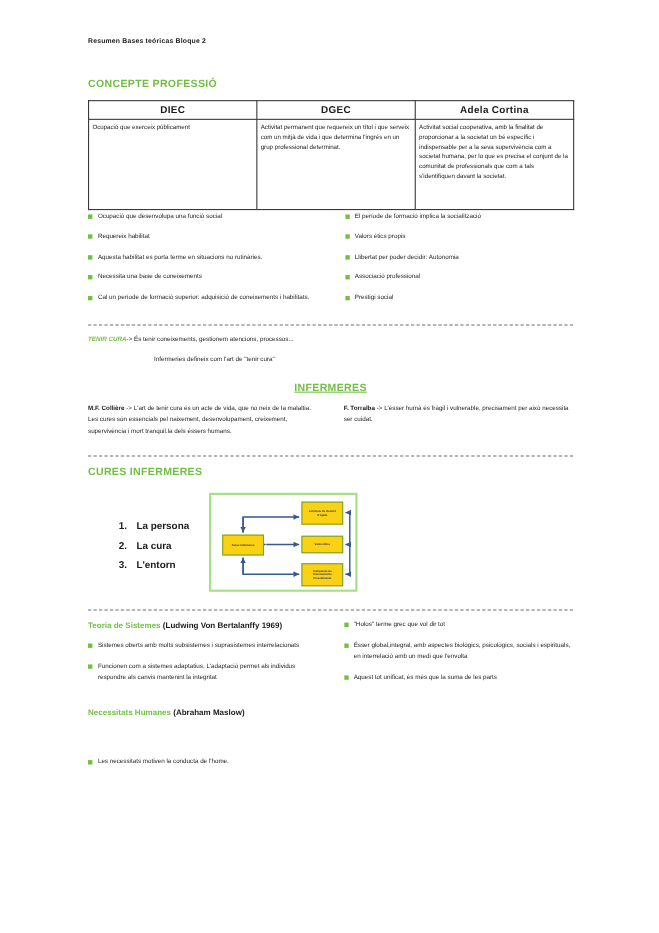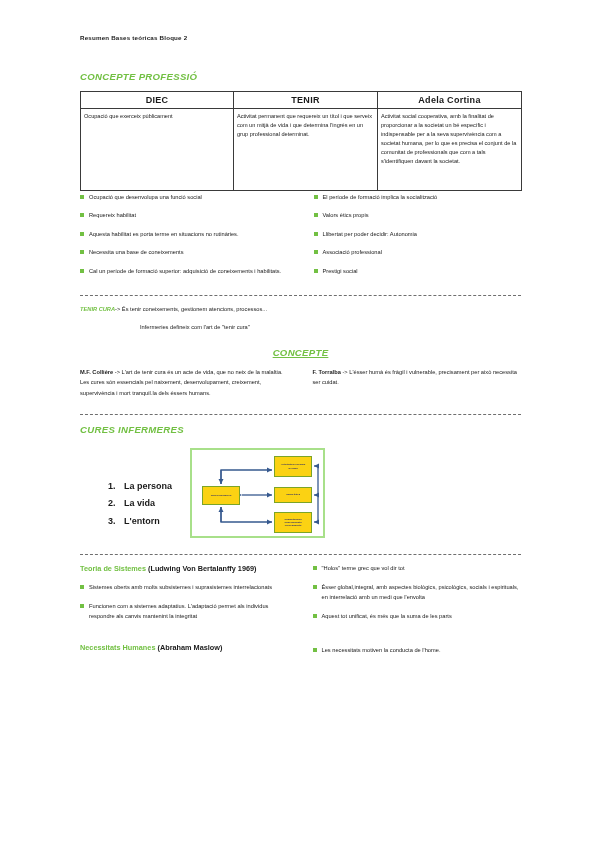--- a/index.html
+++ b/index.html
@@ -21,21 +21,20 @@
   }
   .doc-header {
     font-size: 6.2px;
     font-weight: bold;
     letter-spacing: 0.2px;
     color: #1a1a1a;
     margin-bottom: 30px;
   }
   h2.section-title {
     font-size: 9.6px;
-    font-style: italic;
     font-weight: bold;
     color: #72c043;
     margin: 17px 0 9px 0;
     letter-spacing: 0.3px;
   }
   h2.section-title.centered {
     text-align: center;
     text-decoration: underline;
   }
   
@@ -116,21 +115,21 @@
     gap: 24px;
     margin-top: 3px;
   }
   .concept-cols .col { width: 214px; }
   .concept-cols .para { line-height: 1.82; }
   .name-bold { font-weight: bold; }
 
   
   .cures-row {
     display: flex;
-    align-items: center;
+    align-items: flex-start;
     margin-top: 2px;
   }
   ol.cures-list {
     margin: 26px 0 0 22px;
     padding: 0 0 0 16px;
     font-size: 9px;
     line-height: 1.95;
     font-weight: bold;
   }
   ol.cures-list li { padding-left: 6px; }
@@ -191,21 +190,21 @@
 <div class="page">
 
   <div class="doc-header">Resumen Bases teóricas Bloque 2</div>
 
   <h2 class="section-title">CONCEPTE PROFESSIÓ</h2>
 
   <table class="concept-table">
     <thead>
       <tr>
         <th class="col-1">DIEC</th>
-        <th class="col-2">TENIR</th>
+        <th class="col-2">DGEC</th>
         <th class="col-3">Adela Cortina</th>
       </tr>
     </thead>
     <tbody>
       <tr>
         <td>Ocupació que exerceix públicament</td>
         <td>Activitat permanent que requereix un títol i que serveix com un mitjà de vida i que determina l'ingrés en un grup professional determinat.</td>
         <td>Activitat social cooperativa, amb la finalitat de proporcionar a la societat un bé específic i indispensable per a la seva supervivència com a societat humana, per lo que es precisa el conjunt de la comunitat de professionals que com a tals s'identifiquen davant la societat.</td>
       </tr>
     </tbody>
@@ -229,21 +228,21 @@
     </div>
   </div>
 
   <hr class="divider">
 
   <div class="para">
     <span class="lead-term">TENIR CURA</span><span>-&gt; És tenir coneixements, gestionem atencions, processos...</span>
   </div>
   <div class="para indent-1">Infermeries defineix com l'art de "tenir cura"</div>
 
-  <h2 class="section-title centered" style="margin-top:14px;">CONCEPTE</h2>
+  <h2 class="section-title centered" style="margin-top:14px;">INFERMERES</h2>
 
   <div class="concept-cols">
     <div class="col">
       <div class="para">
         <span class="name-bold">M.F. Collière</span><span> -&gt; L'art de tenir cura és un acte de vida, que no neix de la malaltia. Les cures són essencials pel naixement, desenvolupament, creixement, supervivència i mort tranquil.la dels éssers humans.</span>
       </div>
     </div>
     <div class="col">
       <div class="para">
         <span class="name-bold">F. Torralba</span><span> -&gt; L'ésser humà és fràgil i vulnerable, precisament per això necessita ser cuidat.</span>
@@ -251,21 +250,21 @@
     </div>
   </div>
 
   <hr class="divider" style="margin-top:16px;">
 
   <h2 class="section-title" style="margin-top:8px;">CURES INFERMERES</h2>
 
   <div class="cures-row">
     <ol class="cures-list">
       <li>La persona</li>
-      <li>La vida</li>
+      <li>La cura</li>
       <li>L'entorn</li>
     </ol>
 
     <div class="diagram-wrap">
       <div class="diagram">
         <svg width="135" height="90" viewBox="0 0 135 90">
           <defs>
             <marker id="ah" markerWidth="5" markerHeight="5" refX="4" refY="2" orient="auto">
               <path d="M0,0 L4,2 L0,4 z" fill="#36598f"></path>
             </marker>
@@ -305,21 +304,21 @@
       <div class="bullet">Funcionen com a sistemes adaptatius. L'adaptació permet als individus respondre als canvis mantenint la integritat</div>
     </div>
 
     <div class="col">
       <div class="bullet">"Holos" terme grec que vol dir tot</div>
       <div class="bullet">Ésser global,integral, amb aspectes biològics, psicològics, socials i espirituals, en interrelació amb un medi que l'envolta</div>
       <div class="bullet">Aquest tot unificat, és més que la suma de les parts</div>
     </div>
   </div>
 
-  <div class="persona-cols" style="margin-top:12px;">
+  <div class="persona-cols" style="margin-top:12px;flex-direction:column;">
     <div class="col">
       <div class="sub-head">
         <span class="green">Necessitats Humanes</span><span class="black"> (Abraham Maslow)</span>
       </div>
     </div>
     <div class="col">
       <div class="bullet" style="margin-top:3px;">Les necessitats motiven la conducta de l'home.</div>
     </div>
   </div>
 

